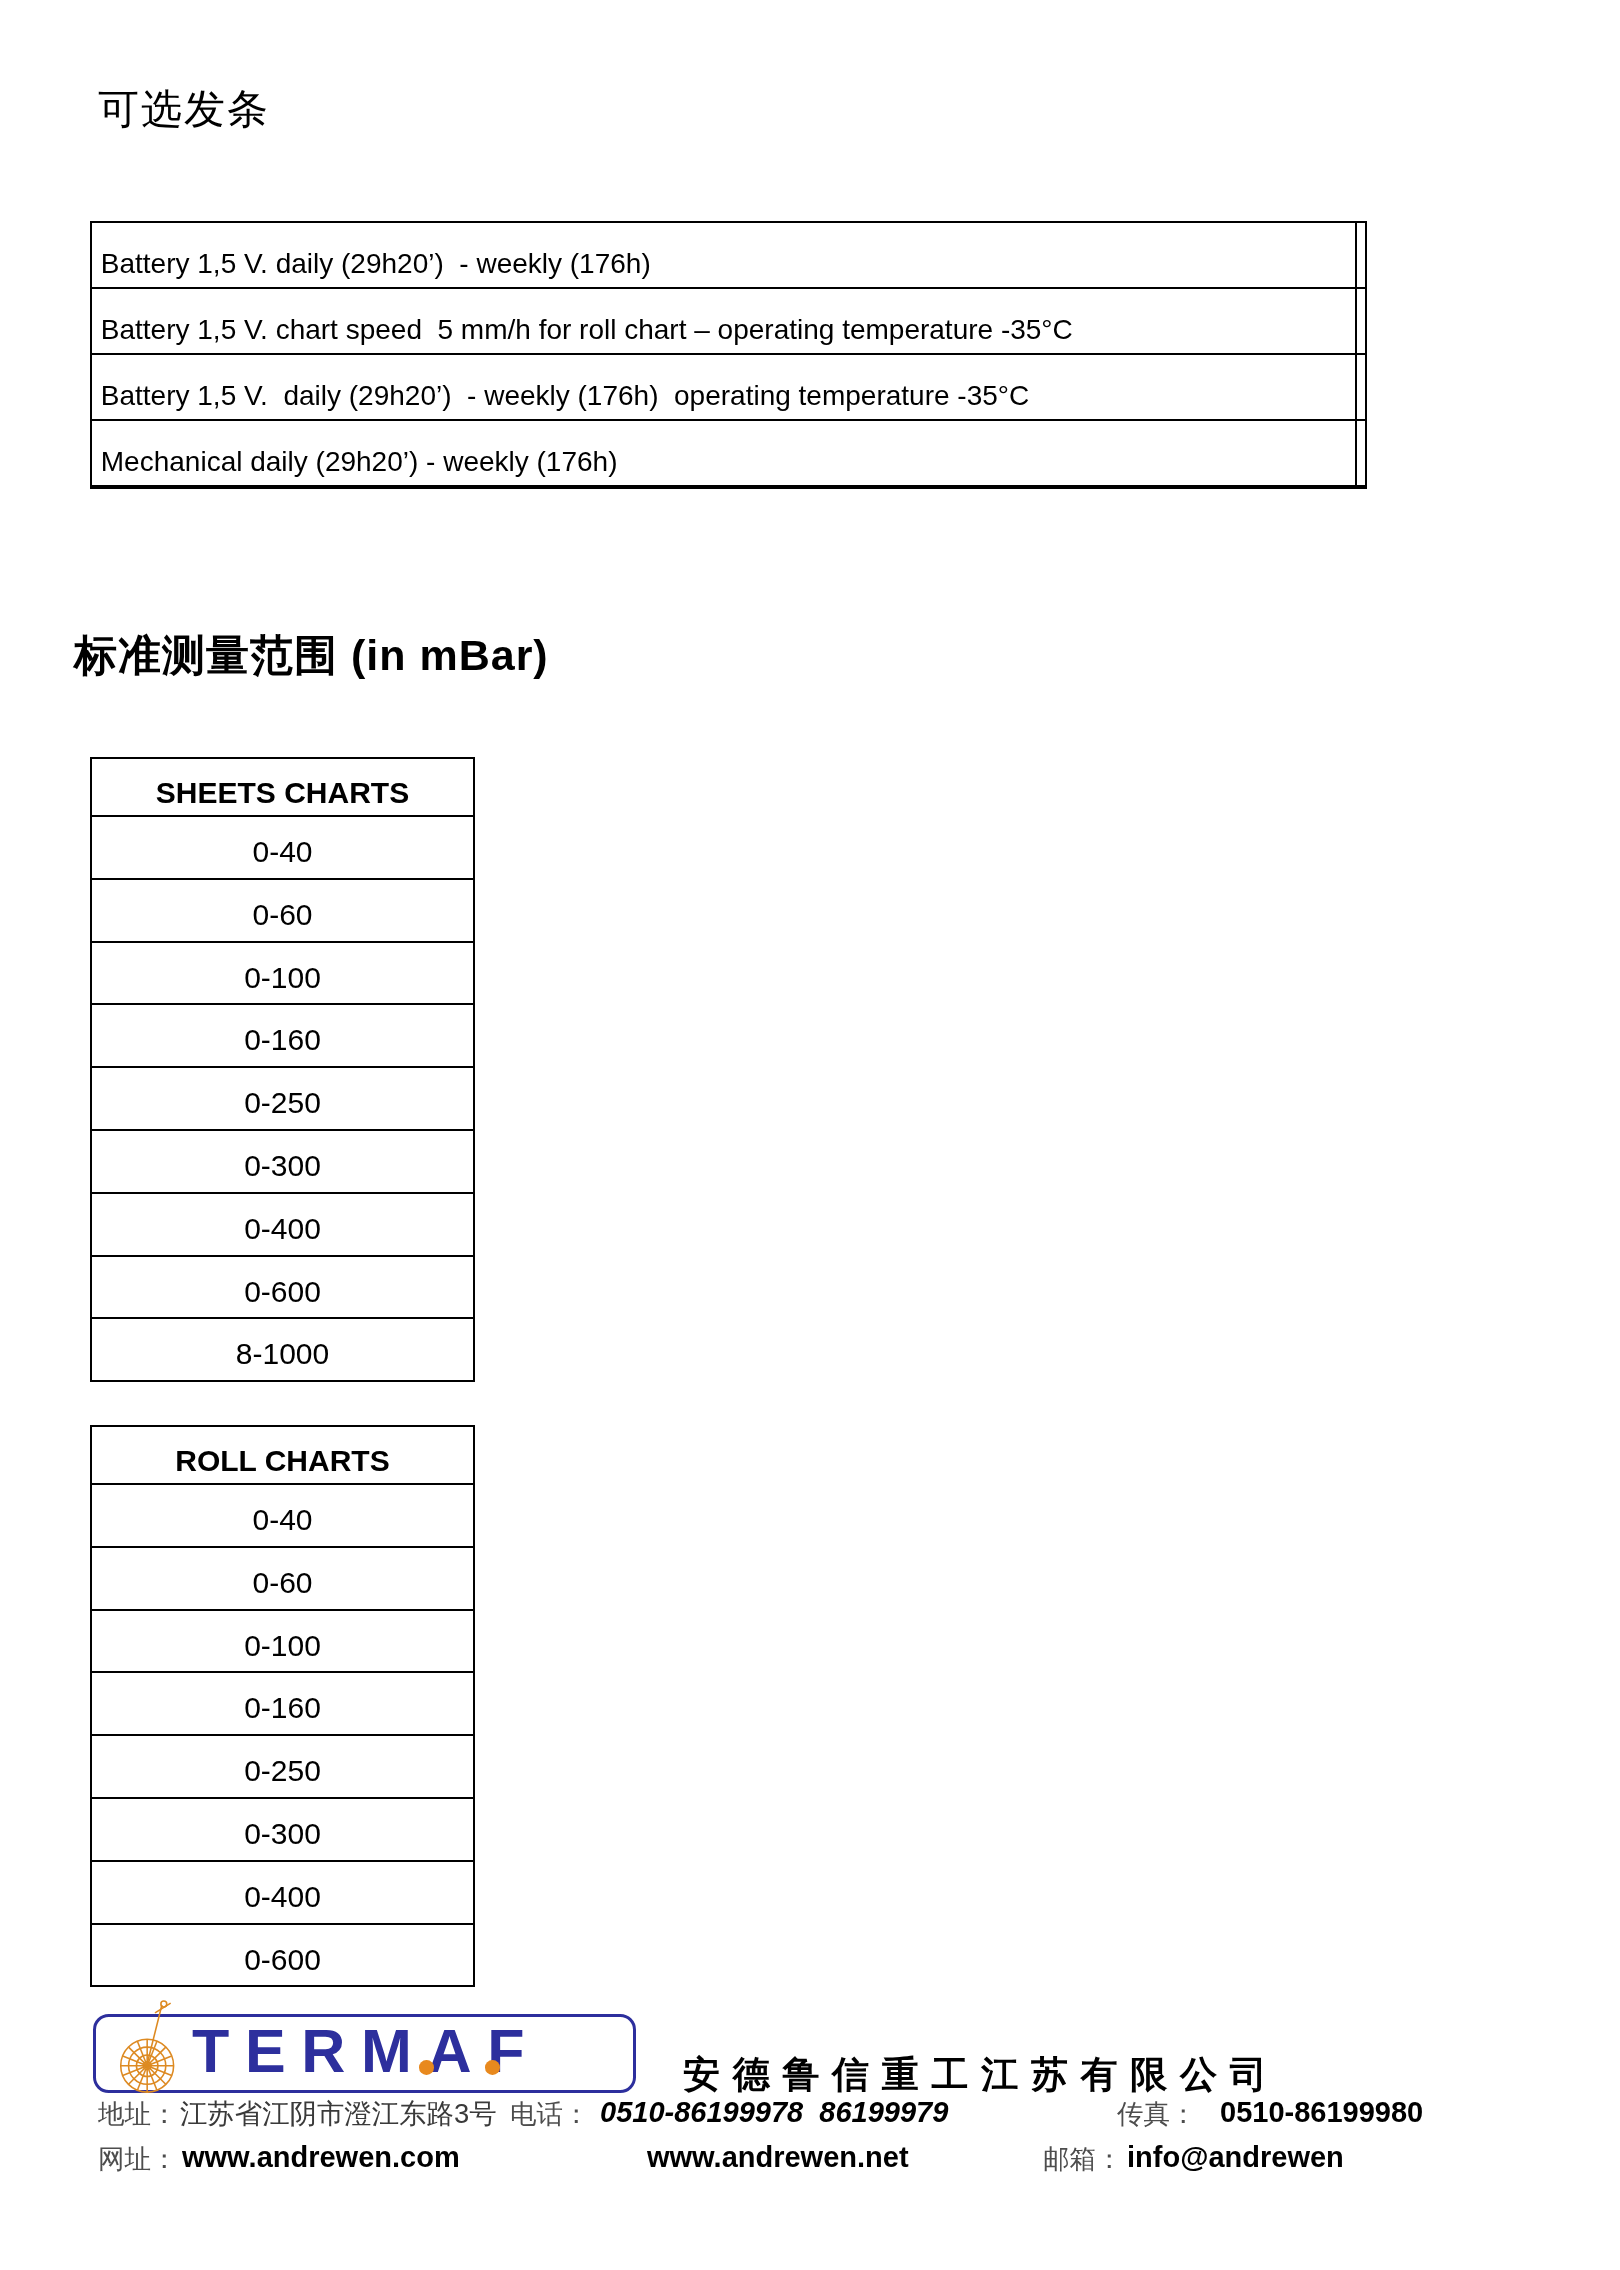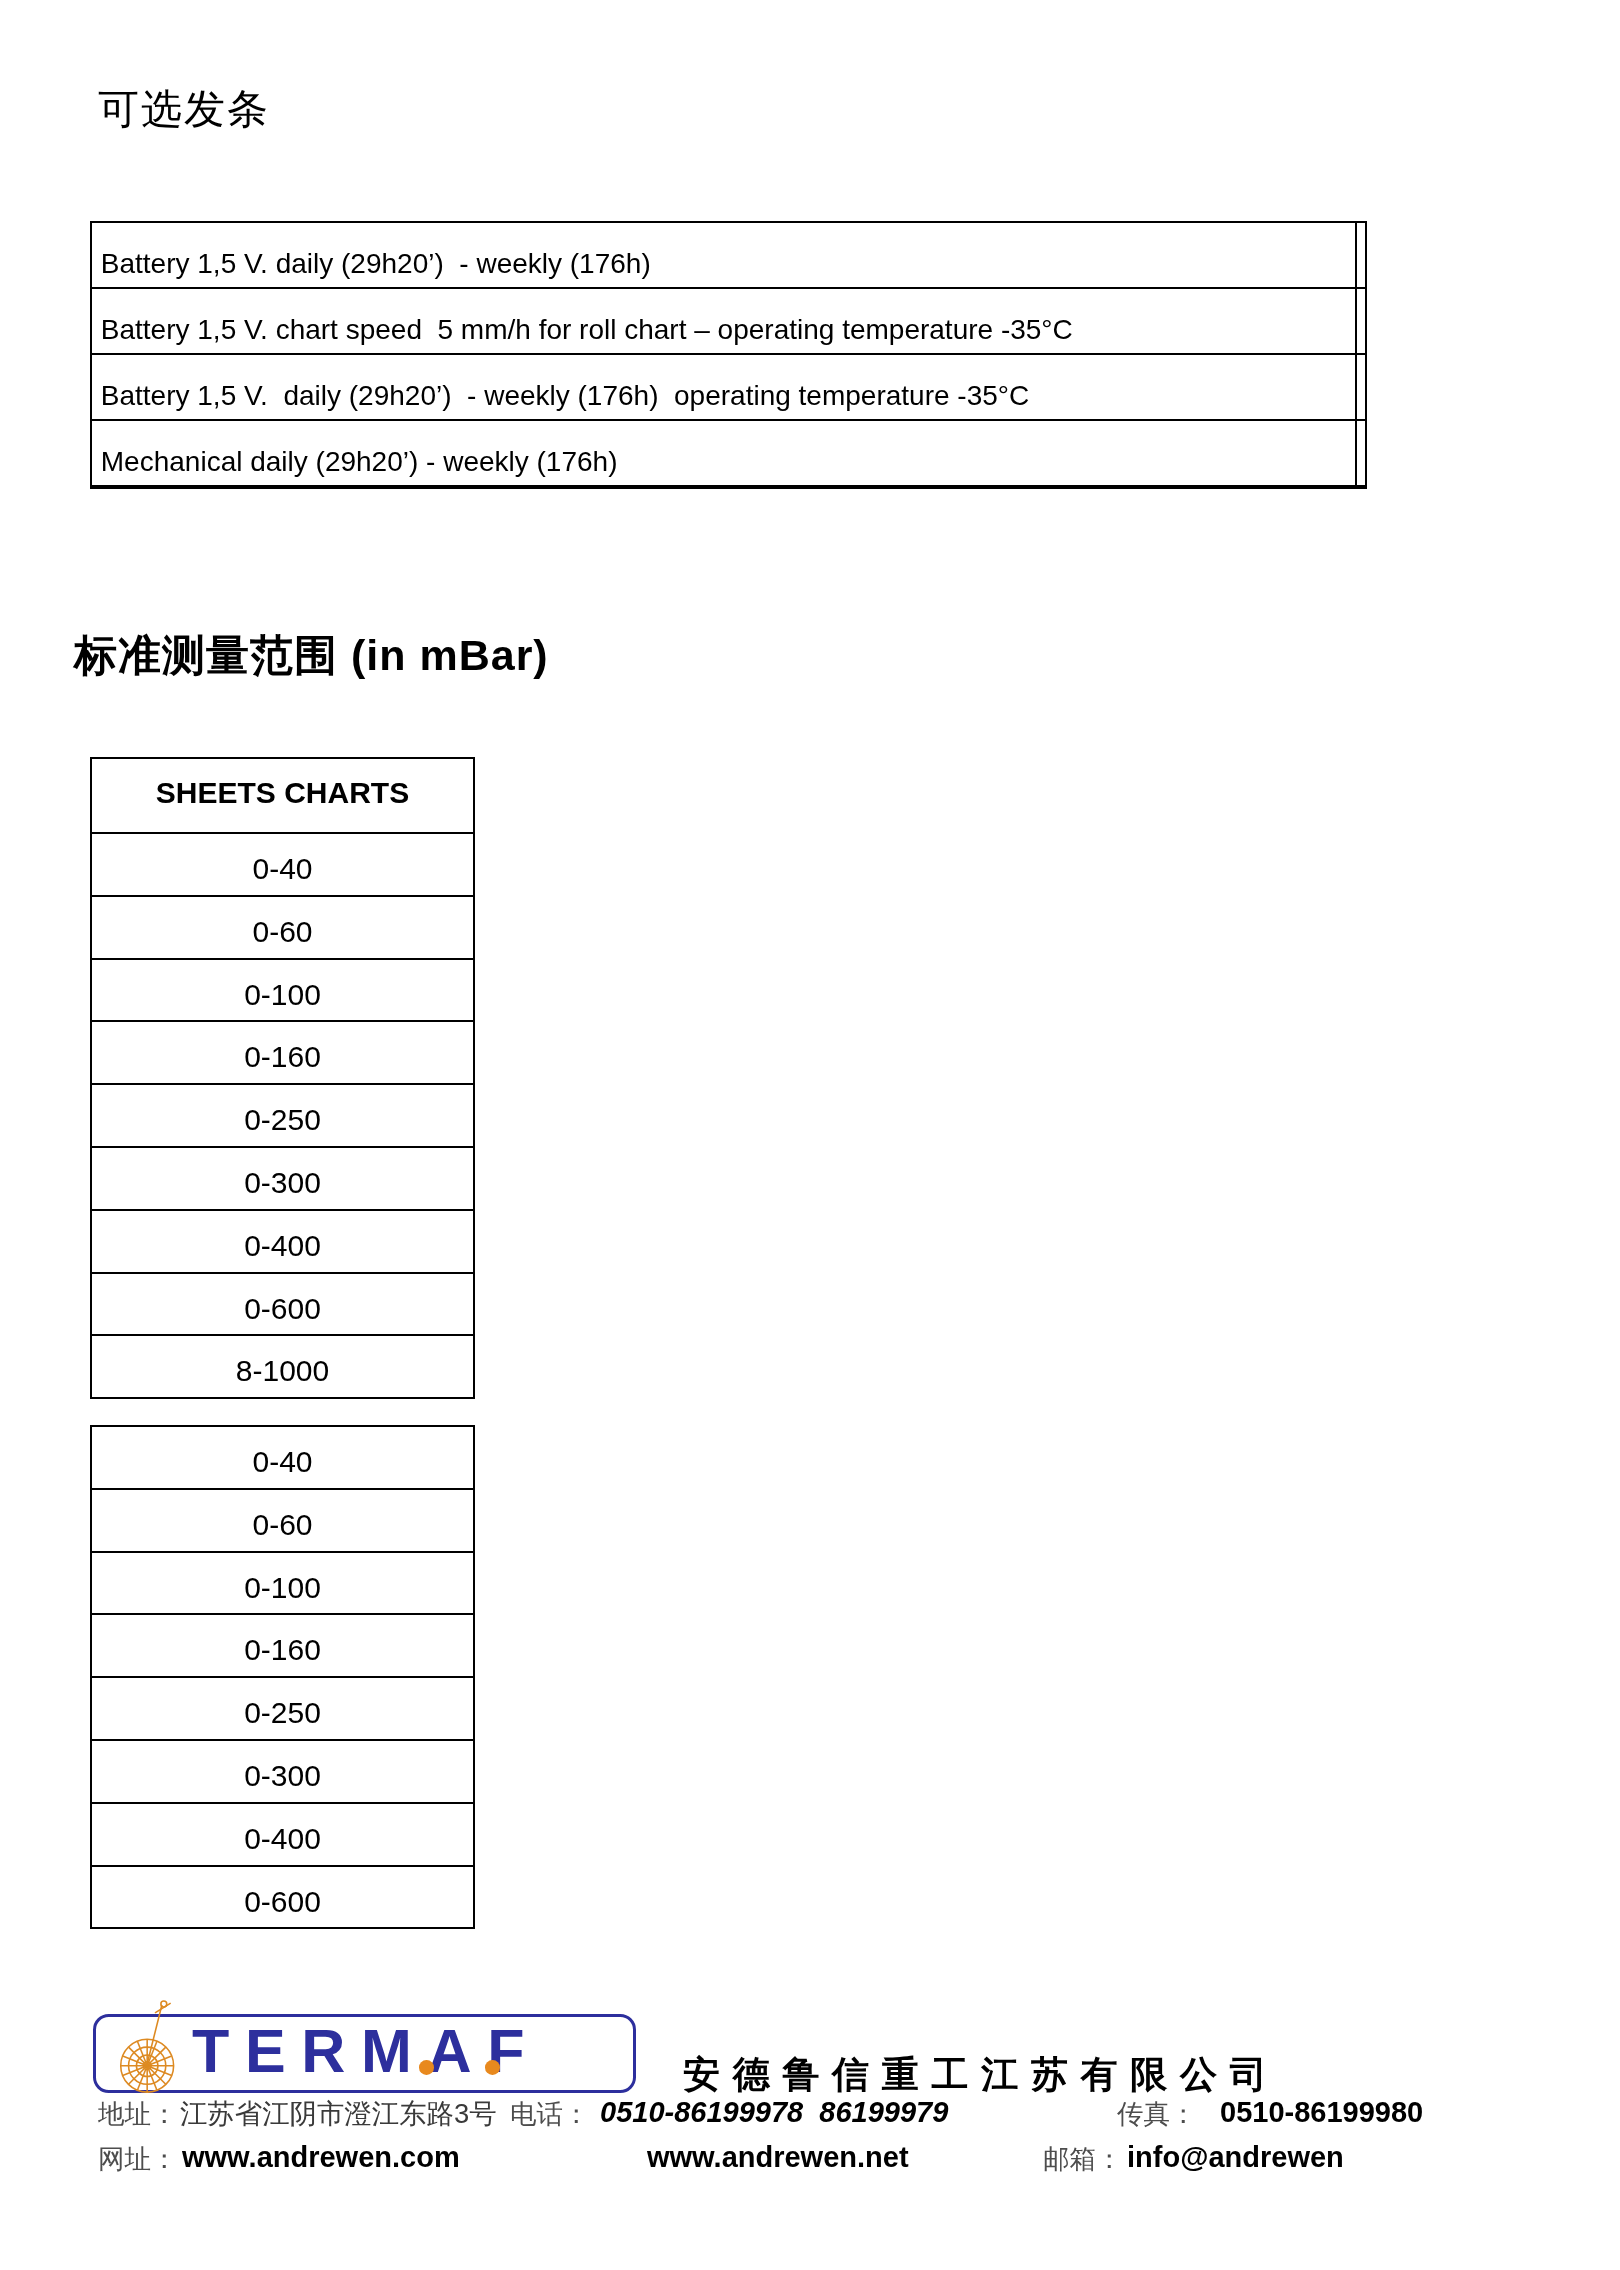--- a/index.html
+++ b/index.html
@@ -37,21 +37,21 @@
   }
 
   
   .rangeTable {
     position:absolute; left:90px; width:381px;
     border:2.9px solid #000; background:#fff;
   }
   .rangeTable .thead {
     height:51px; border-bottom:2.9px solid #000;
     display:flex; align-items:flex-end; justify-content:center;
-    padding-bottom:22px; font-weight:bold; font-size:30px; white-space:pre;
+    padding-bottom:5px; font-weight:bold; font-size:30px; white-space:pre;
   }
   .rangeTable .cell {
     height:52px; border-bottom:2.9px solid #000;
     display:flex; align-items:flex-end; justify-content:center;
     padding-bottom:8.8px; font-size:30px; white-space:pre;
   }
   .rangeTable .cell:last-child { border-bottom:none; }
   .sheets { top:757px; }
   .rolls  { top:1425px; }
 
@@ -107,20 +107,21 @@
   <div class="cell">0-100</div>
   <div class="cell">0-160</div>
   <div class="cell">0-250</div>
   <div class="cell">0-300</div>
   <div class="cell">0-400</div>
   <div class="cell">0-600</div>
   <div class="cell">8-1000</div>
 </div>
 
 <div class="rangeTable rolls">
+  <div class="thead">ROLL CHARTS</div>
   <div class="cell">0-40</div>
   <div class="cell">0-60</div>
   <div class="cell">0-100</div>
   <div class="cell">0-160</div>
   <div class="cell">0-250</div>
   <div class="cell">0-300</div>
   <div class="cell">0-400</div>
   <div class="cell">0-600</div>
 </div>
 

